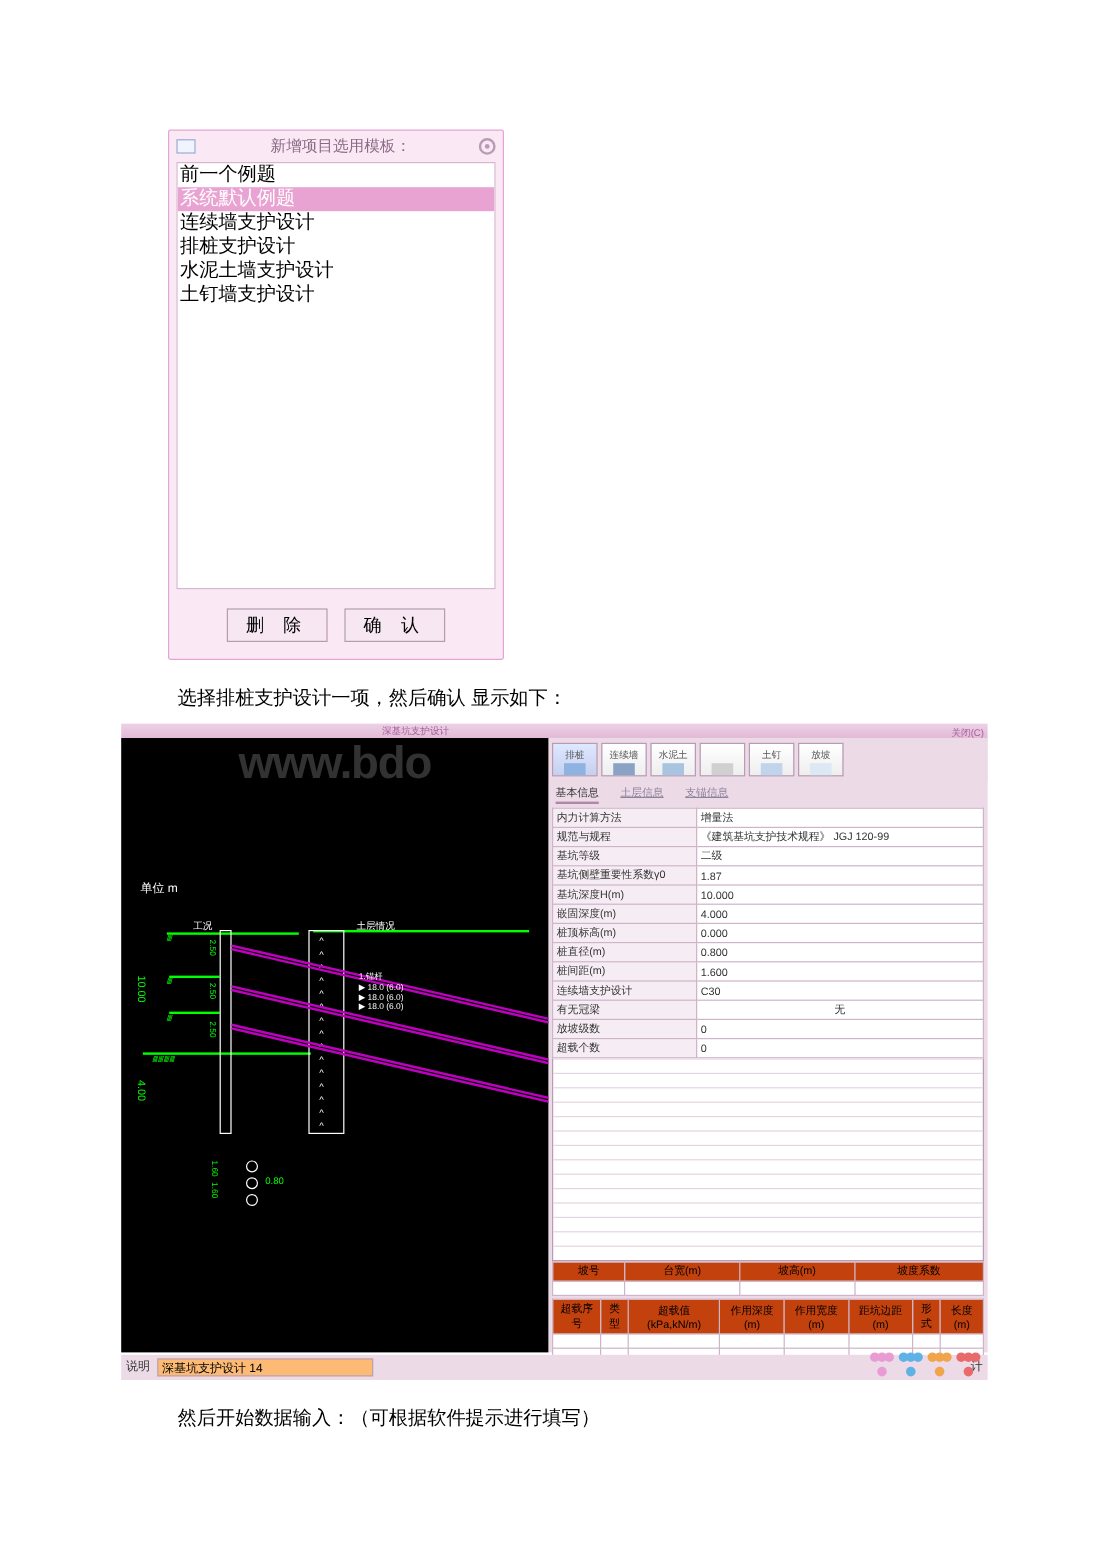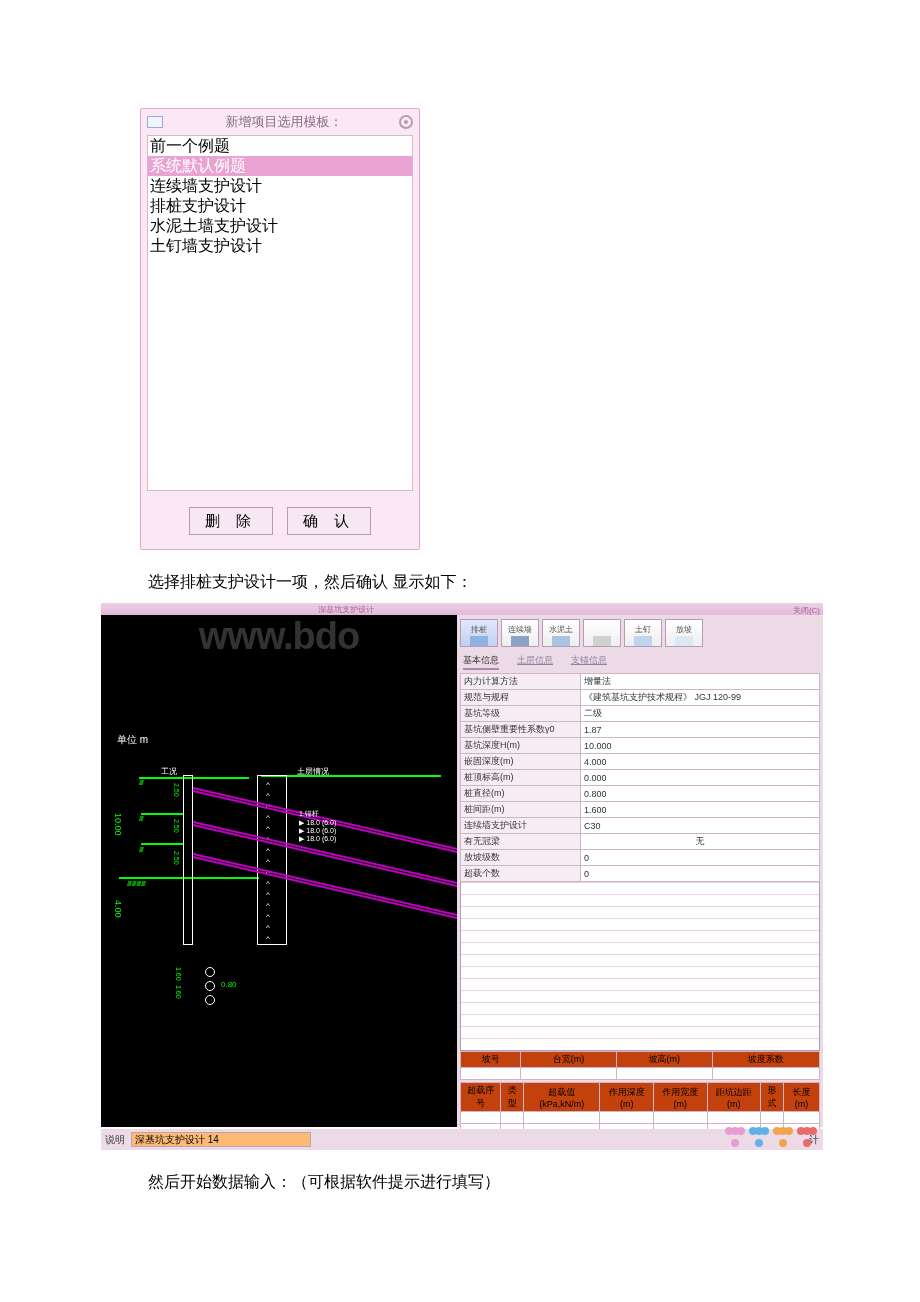--- a/index.html
+++ b/index.html
@@ -110,21 +110,21 @@
     .tab.active{ color:#333; text-decoration:none; border-bottom:2px solid #ae88a8; padding-bottom:1px;}
     .info-table{ margin:3px 3px 0; border:1px solid #b79cb3; background:#fff; border-collapse:collapse; width:calc(100% - 6px);}
     .info-table td{ border:1px solid #cdb4c8; padding:1px 3px; height:12px; font-size:9px; color:#333;}
     .info-table td.lbl{ width:120px; background:#f6edf4;}
     .filler{ flex:1; margin:0 3px; border:1px solid #b79cb3; border-top:none; background:#fff; }
     .filler .rowln{ border-top:1px solid #e5d4e1; height:12px;}
     .slope-table, .load-table{ margin:0 3px; border:1px solid #b79cb3; border-collapse:collapse; width:calc(100% - 6px); background:#fff;}
     .slope-table td, .load-table td{ border:1px solid #cdb4c8; text-align:center; font-size:9px; padding:1px 2px; height:12px; background:#c2410c;}
     .slope-table .datarow td, .load-table .datarow td{ background:#fff;}
 
-    .statusbar{ margin-top:2px; background:#ecdae7; display:flex; align-items:center; padding:3px 4px; gap:6px; position:relative;}
+    .statusbar{ margin-top:2px; background:#ecdae7; display:flex; padding:3px 4px; gap:6px; position:relative;}
     .statusbar .sl{ font-size:10px; color:#333; }
     .statusbar input{ flex:0 0 180px; width:180px; font-size:10px; border:1px solid #bca3b7; background:#fdba74; padding:1px 3px;}
     .flowers{ position:absolute; right:4px; top:-2px; display:flex; gap:2px;}
     .flower{ width:22px; height:20px; position:relative;}
     .petal{ position:absolute; width:8px; height:8px; border-radius:50%;}
   </style>
 </head>
 <body>
 
 <div class="dialog">

